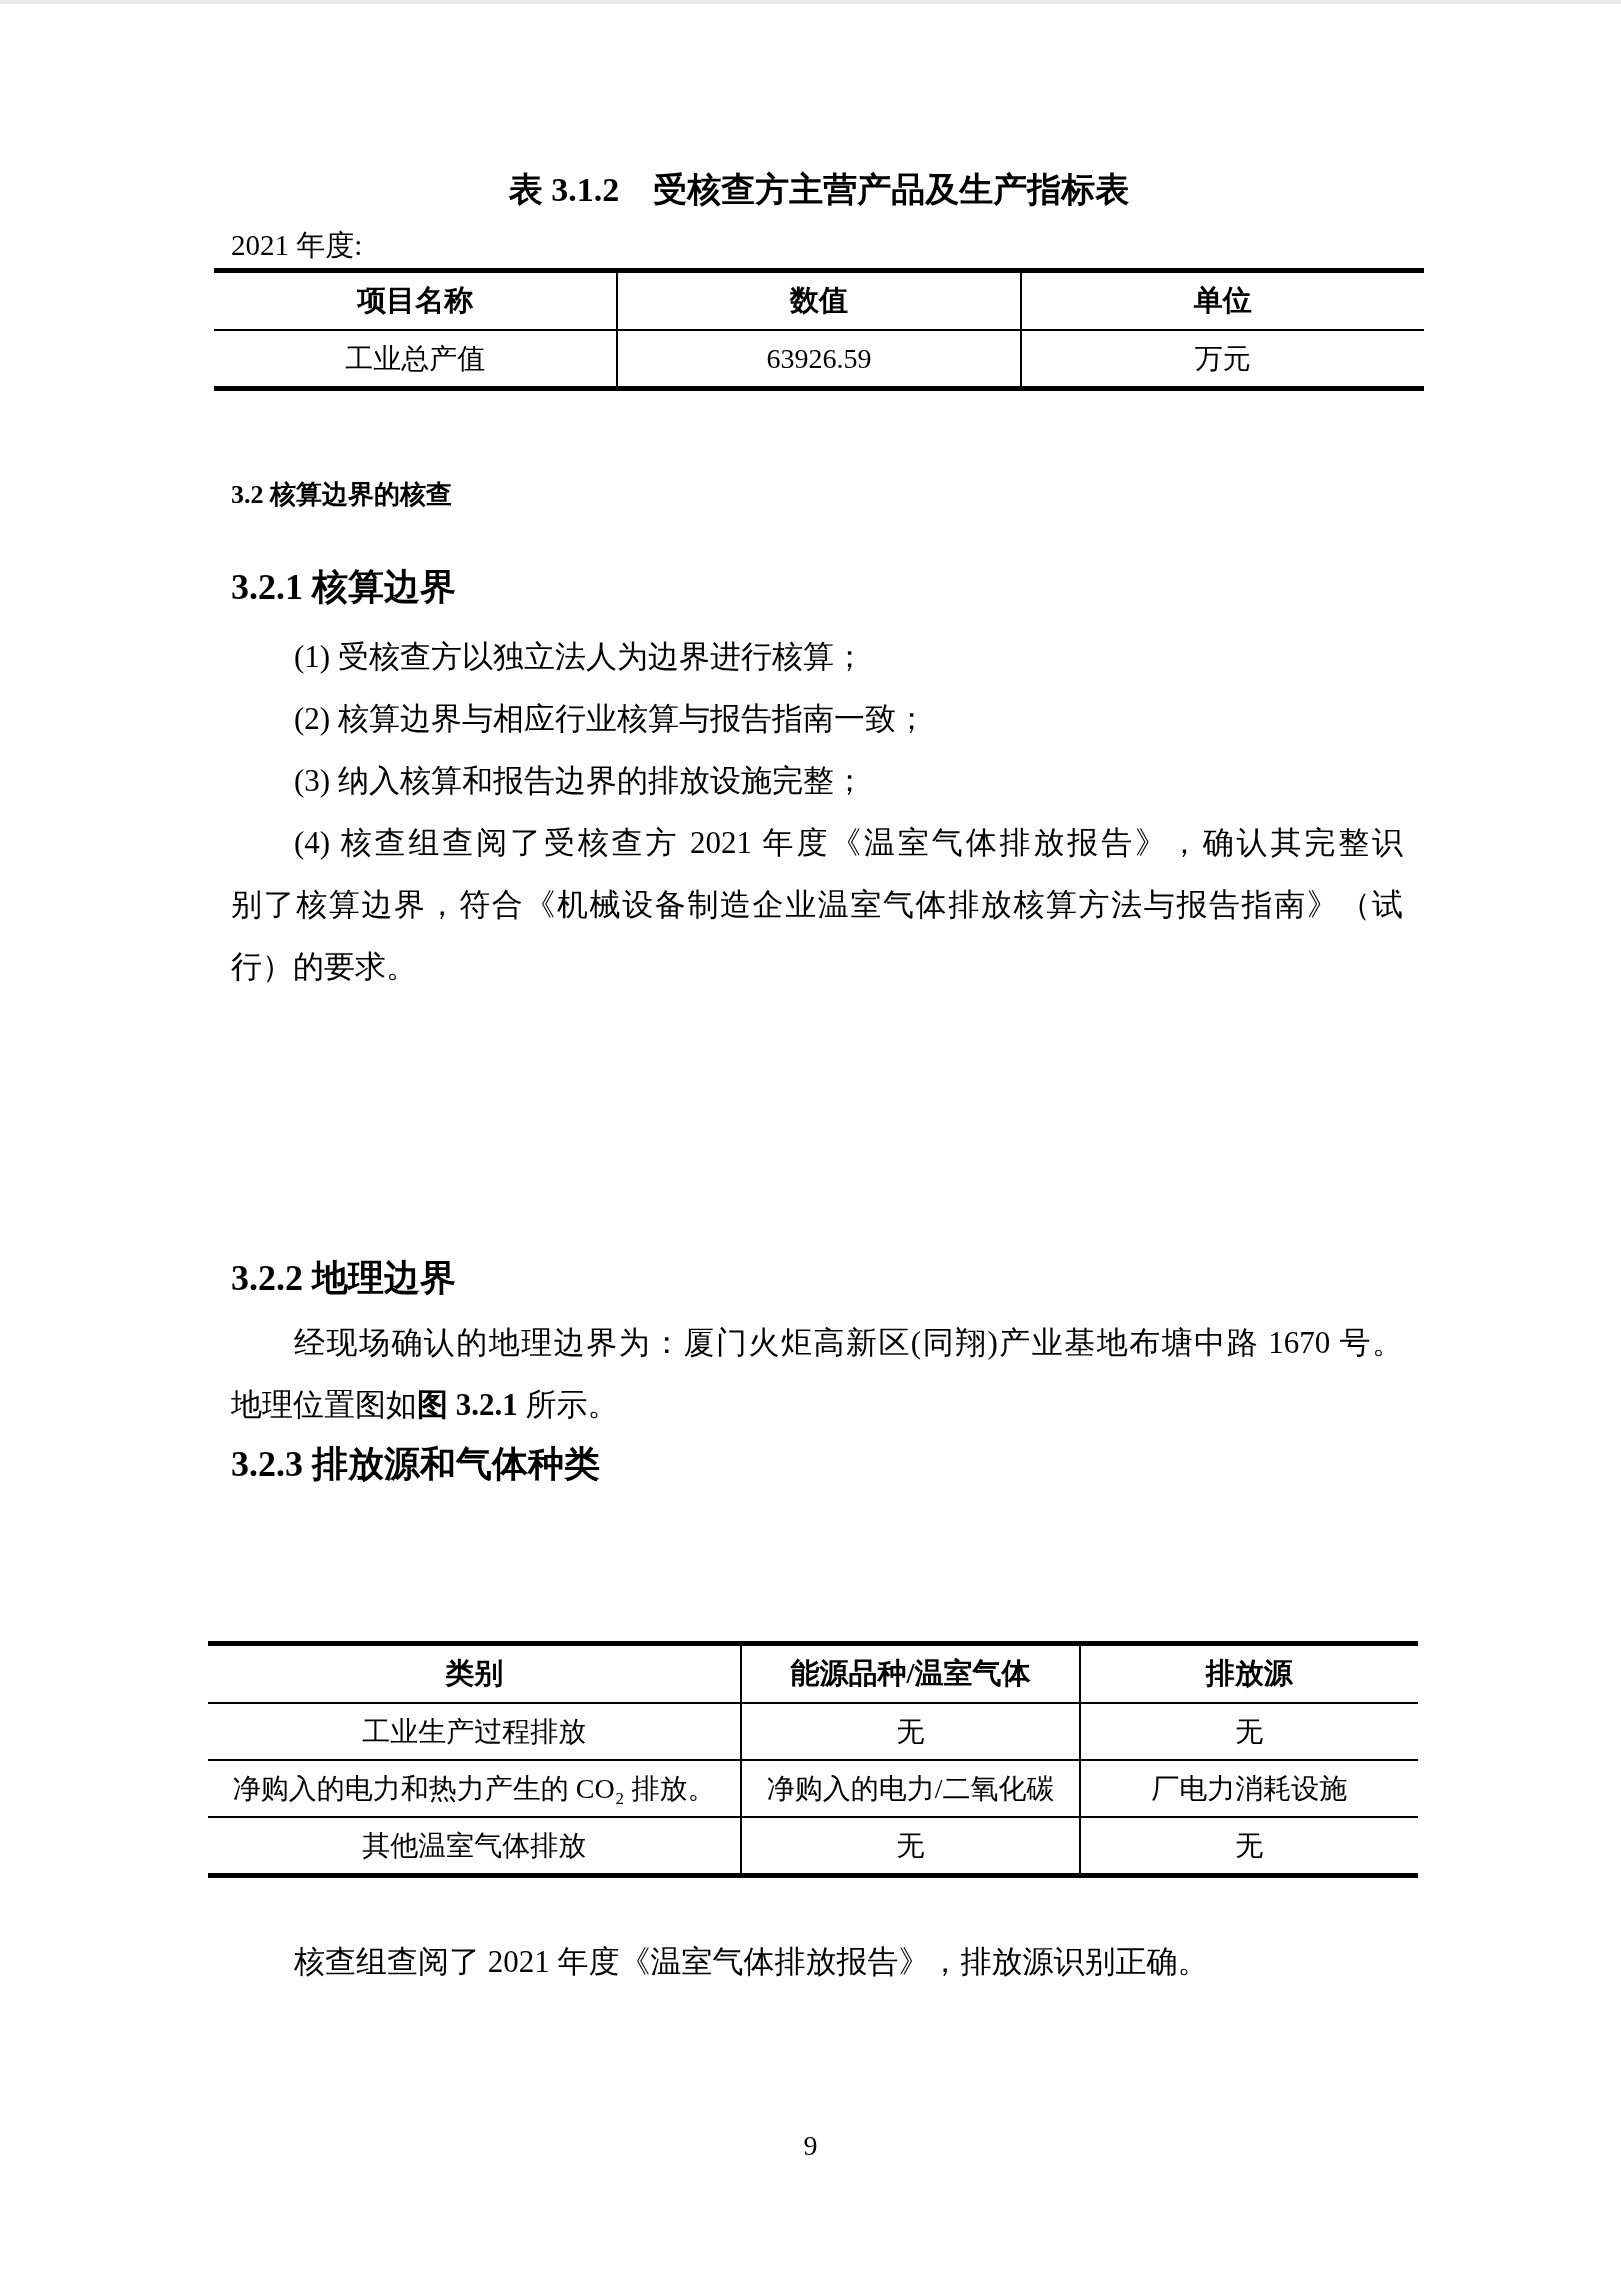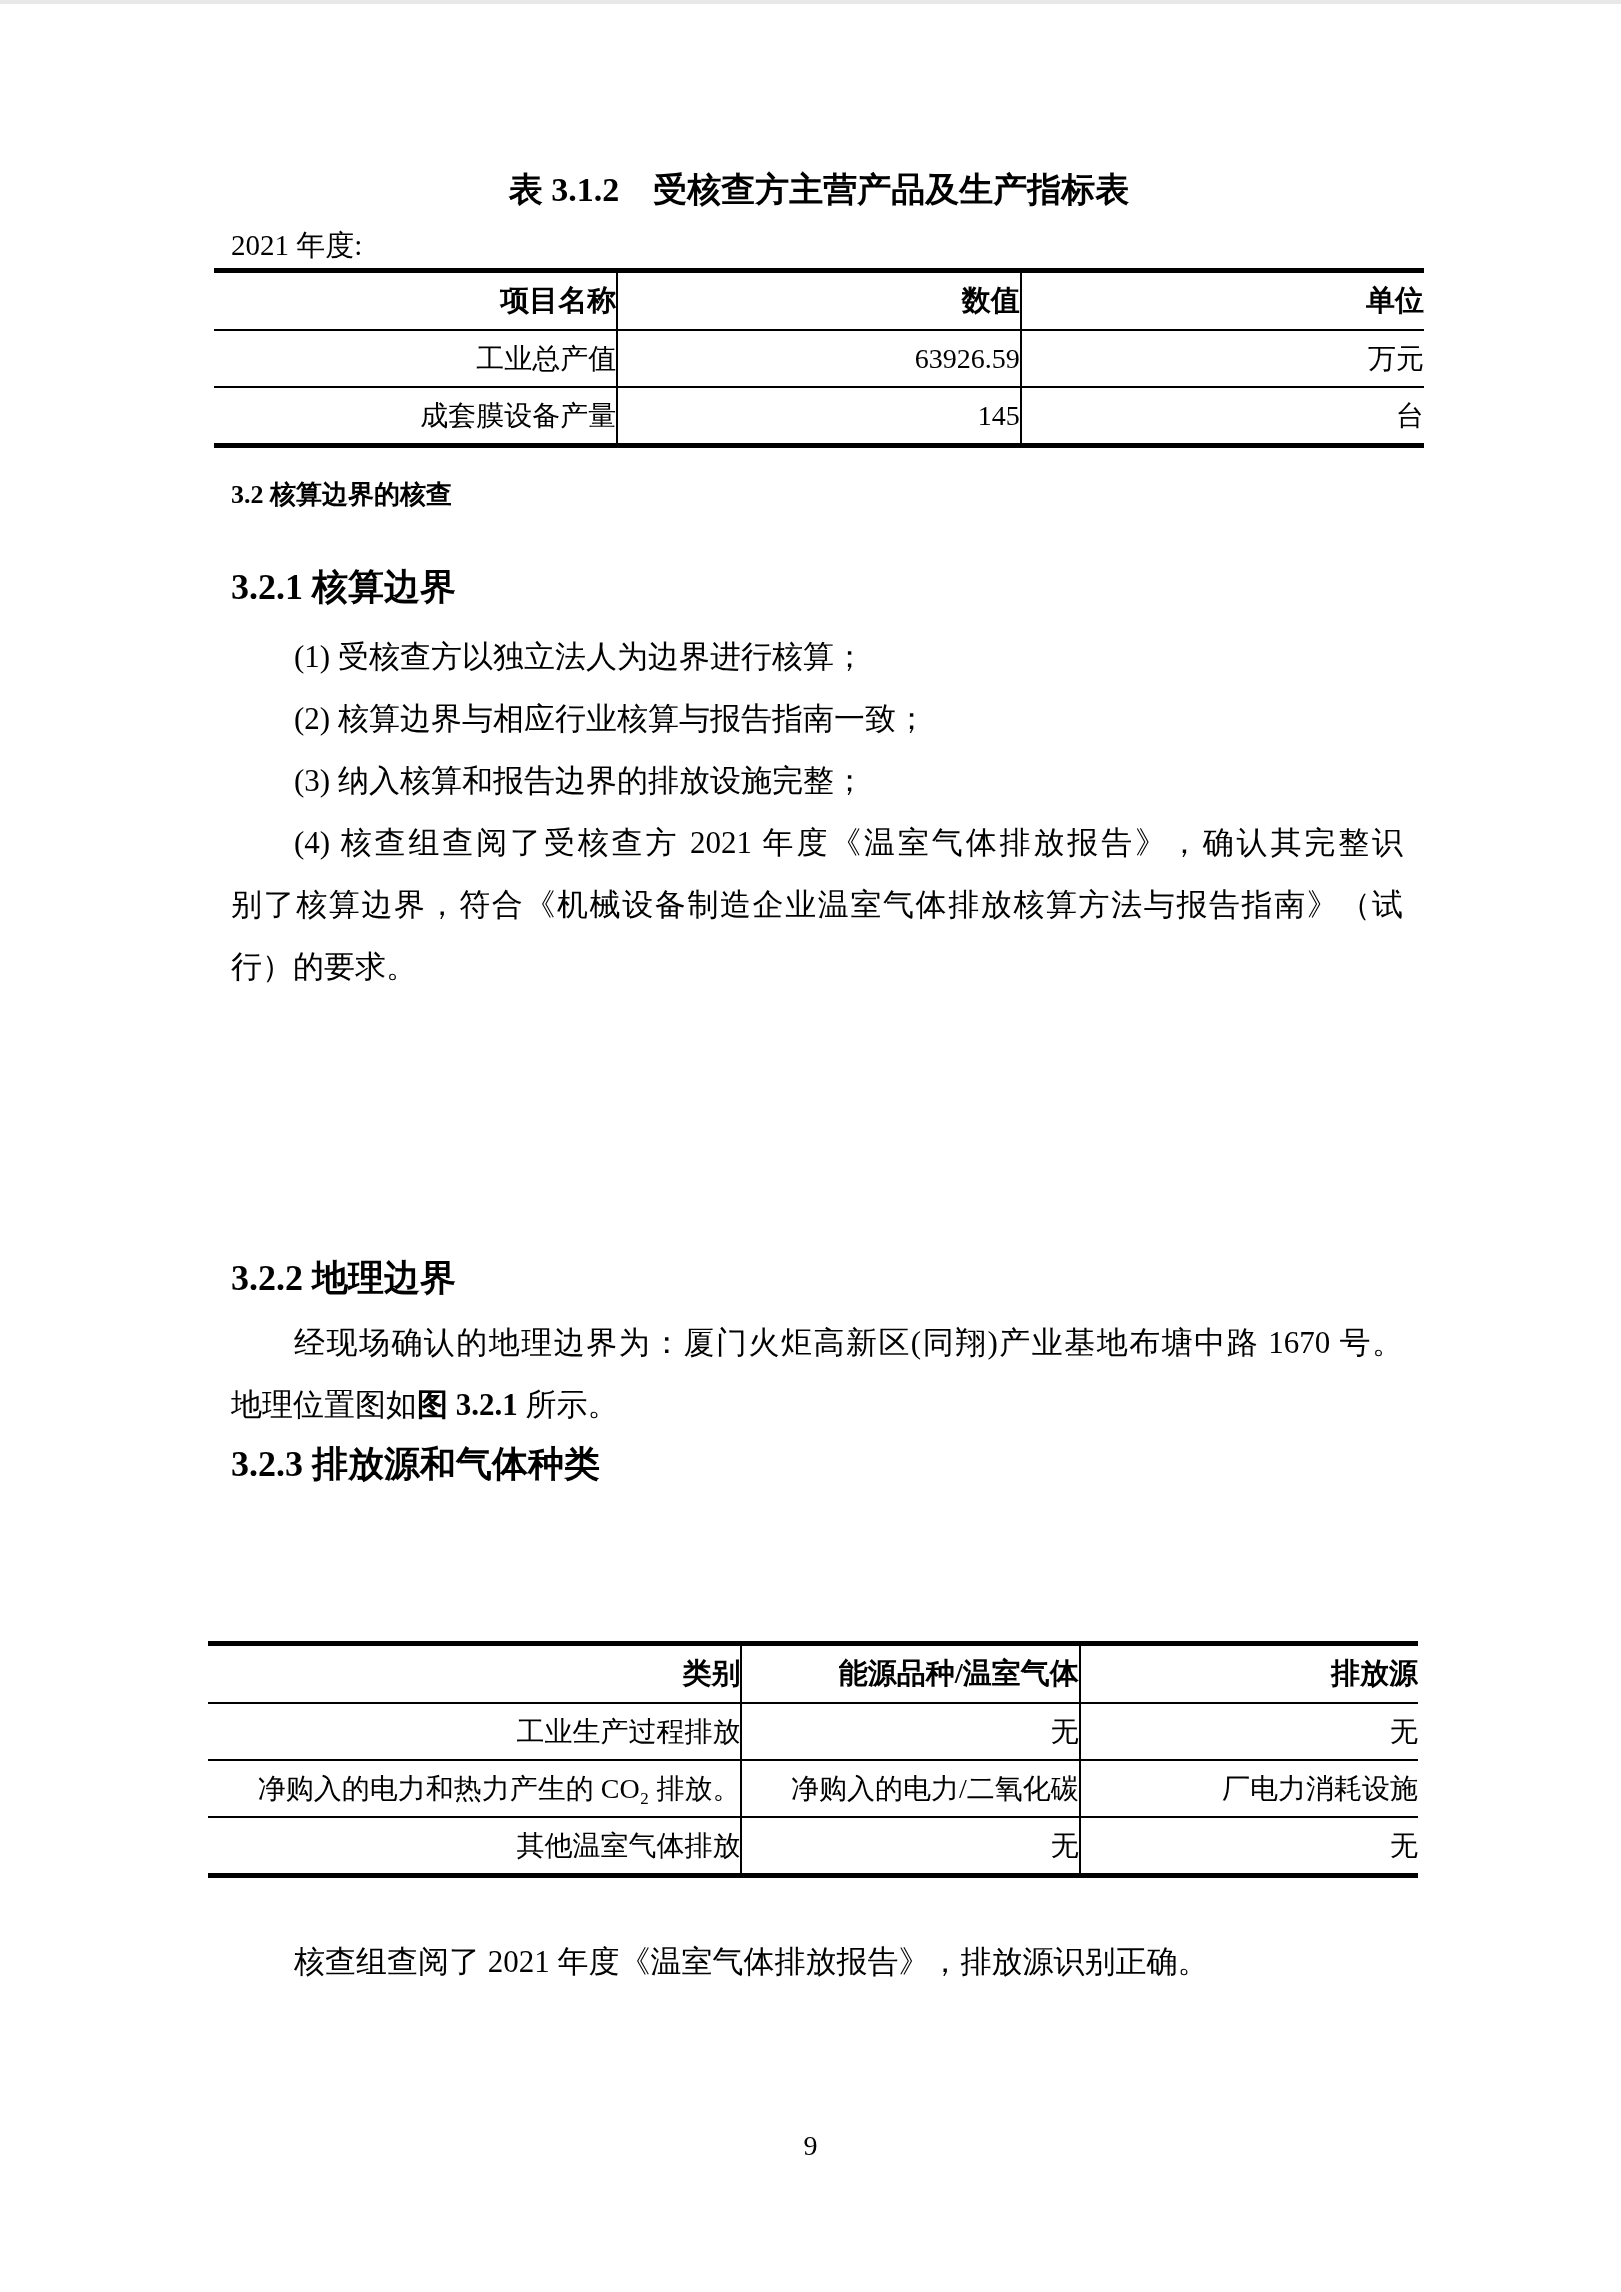--- a/index.html
+++ b/index.html
@@ -12,21 +12,21 @@
   .h2{font-weight:bold;font-size:26px;line-height:45px;}
   .h3{font-weight:bold;font-size:36px;line-height:38px;}
   .bodytext{font-size:31px;line-height:62px;}
   .year{font-size:29px;line-height:34px;}
   .line{min-height:62px;}
   .jl{text-align:justify;text-align-last:justify;}
   .ind{text-indent:63px;}
   .b{font-weight:bold;}
   table{border-collapse:collapse;table-layout:fixed;width:1210px;
         border-top:5.9px solid #000;border-bottom:5.9px solid #000;font-size:28px;}
-  th,td{text-align:right;vertical-align:middle;padding:0;white-space:nowrap;overflow:hidden;}
+  th,td{text-align:center;vertical-align:middle;padding:0;white-space:nowrap;overflow:hidden;}
   th{font-weight:bold;font-size:29px;height:56px;}
   td{height:55px;}
   thead tr{border-bottom:2.9px solid #000;}
   tbody tr + tr{border-top:2.9px solid #000;}
   th + th, td + td{border-left:2px solid #000;}
   .t2 th:first-child{width:44%;}
   .footer{font-size:28px;line-height:33px;text-align:center;}
 </style>
 </head>
 <body>
@@ -43,25 +43,20 @@
           <th>项目名称</th>
           <th>数值</th>
           <th>单位</th>
         </tr>
       </thead>
       <tbody>
         <tr>
           <td>工业总产值</td>
           <td>63926.59</td>
           <td>万元</td>
-        </tr>
-        <tr>
-          <td>成套膜设备产量</td>
-          <td>145</td>
-          <td>台</td>
         </tr>
       </tbody>
     </table>
 
   <div class="abs h2" style="left:231px;top:468px;">3.2 核算边界的核查</div>
 
   <div class="abs h3" style="left:231px;top:564px;">3.2.1 核算边界</div>
 
   <div class="abs bodytext" style="left:231px;top:622px;width:1172px;">
     <div class="line ind">(1) 受核查方以独立法人为边界进行核算；</div>

